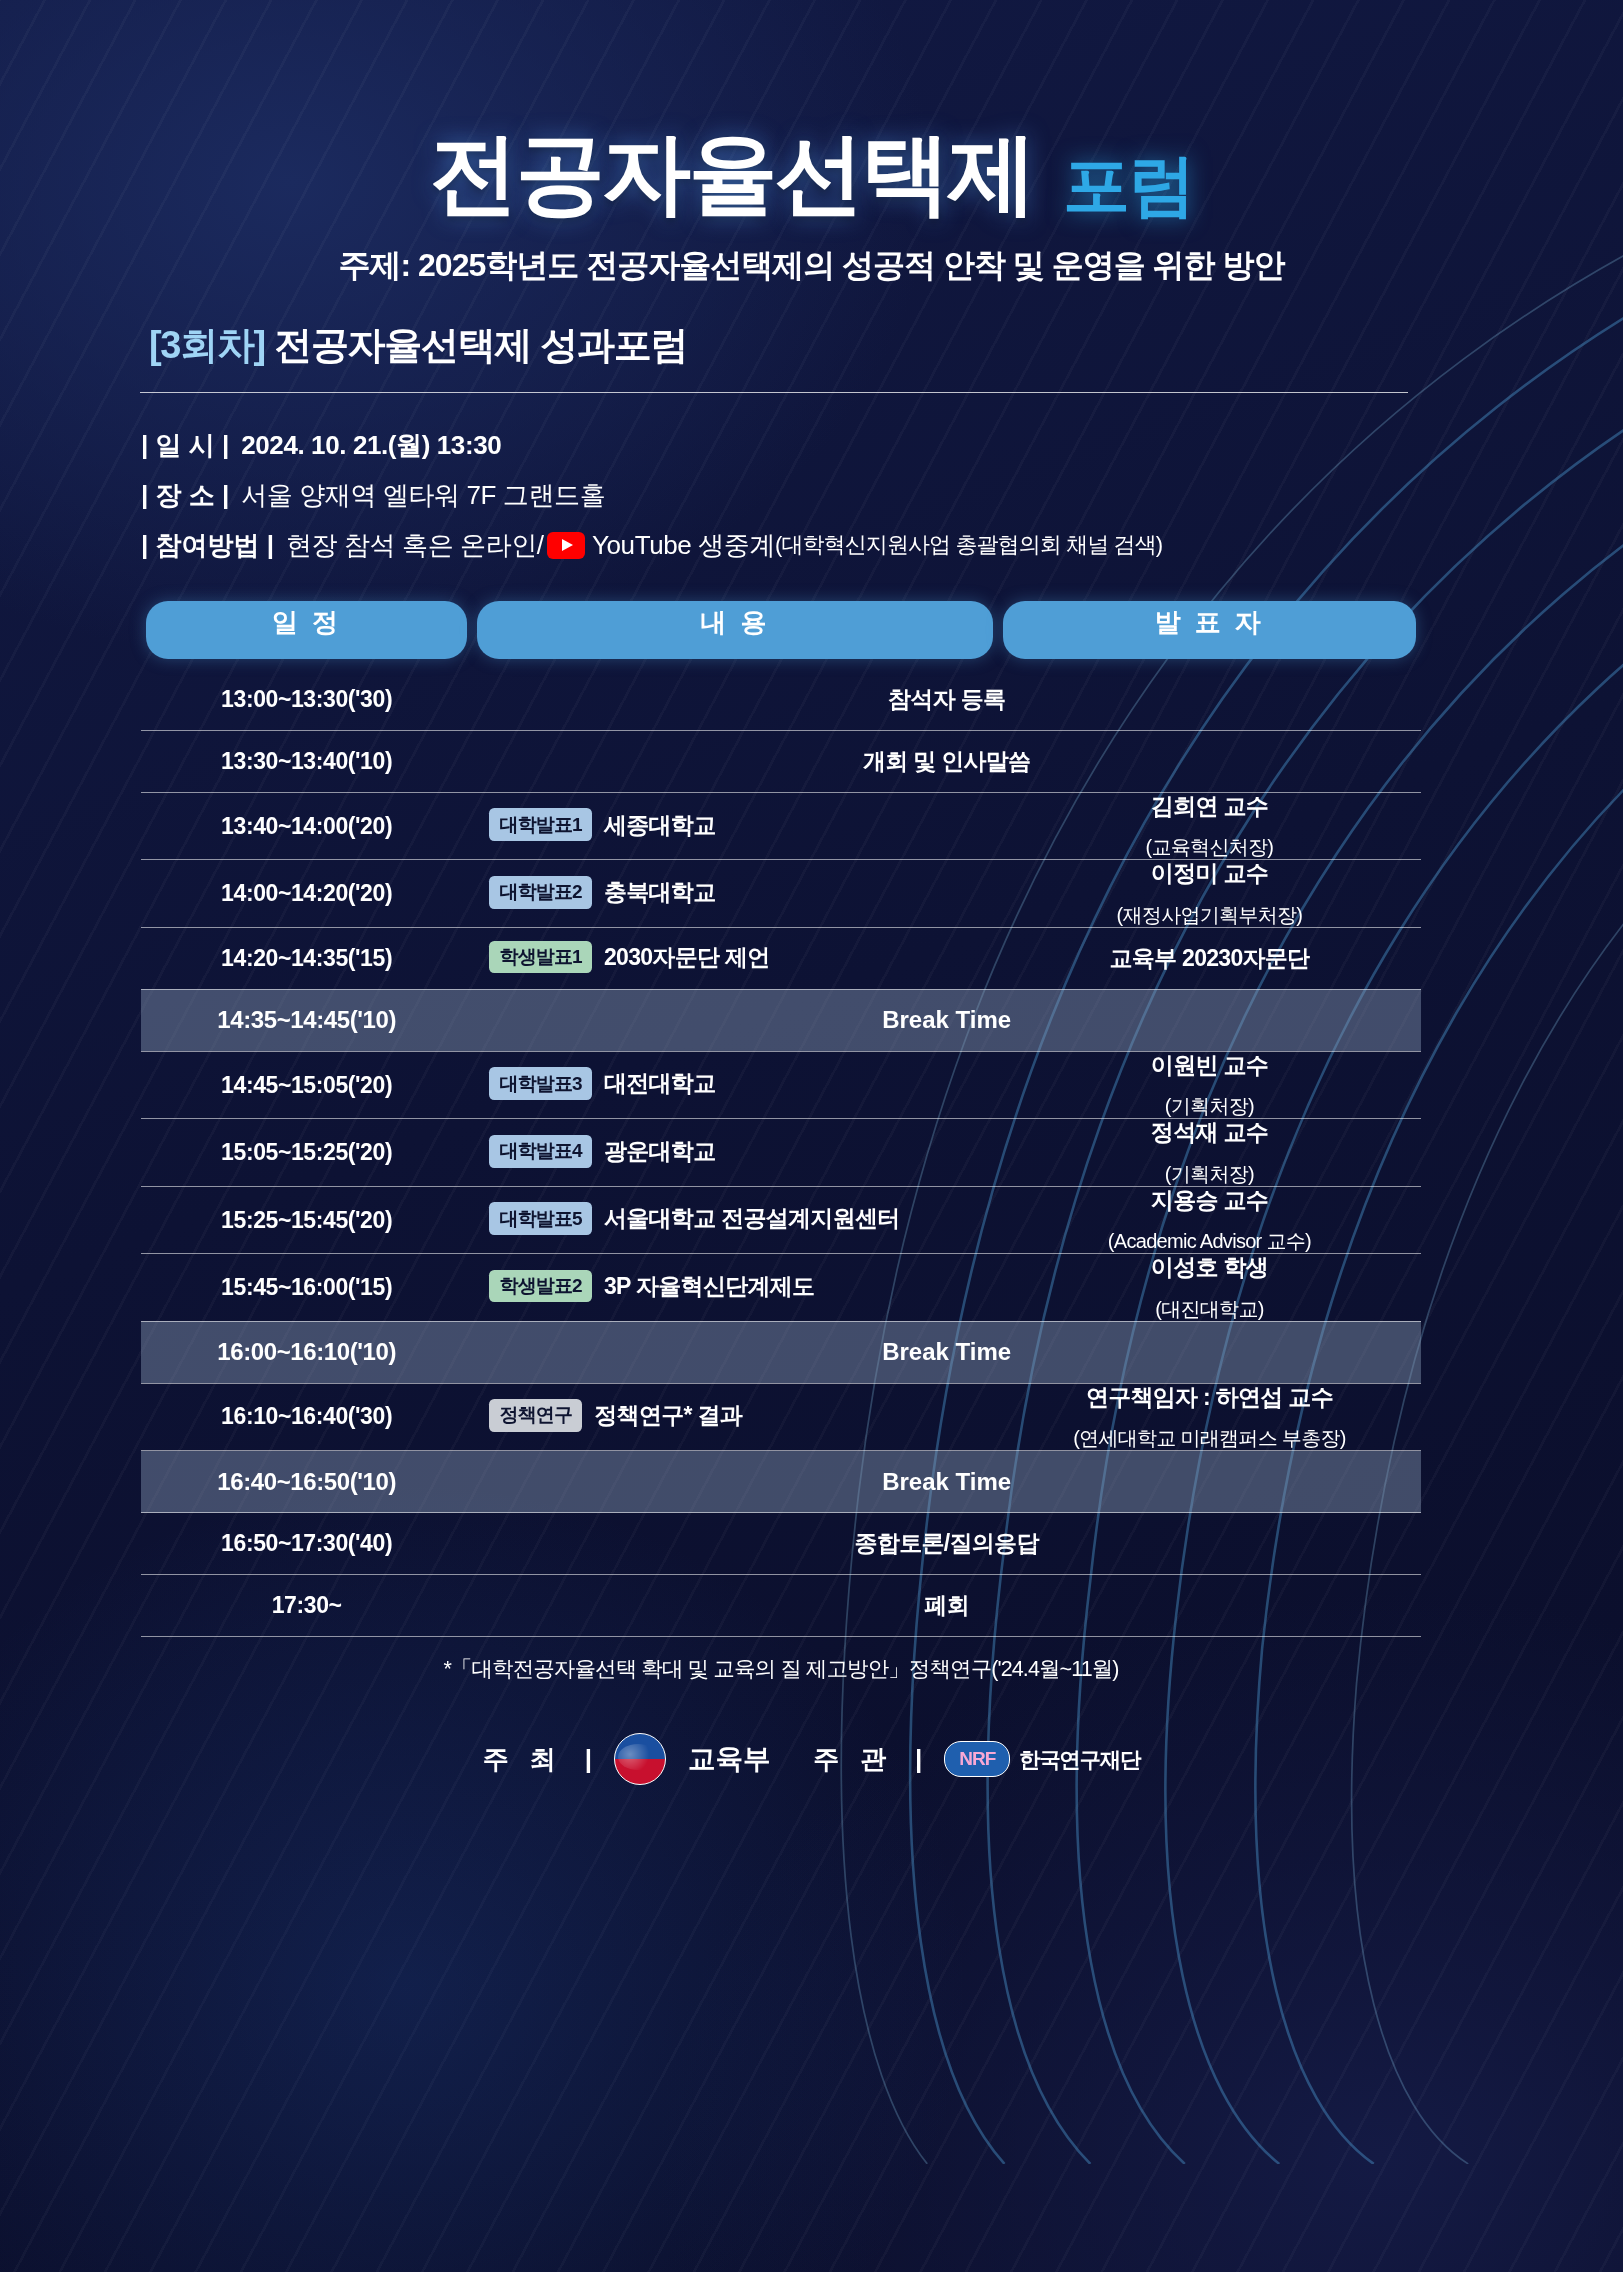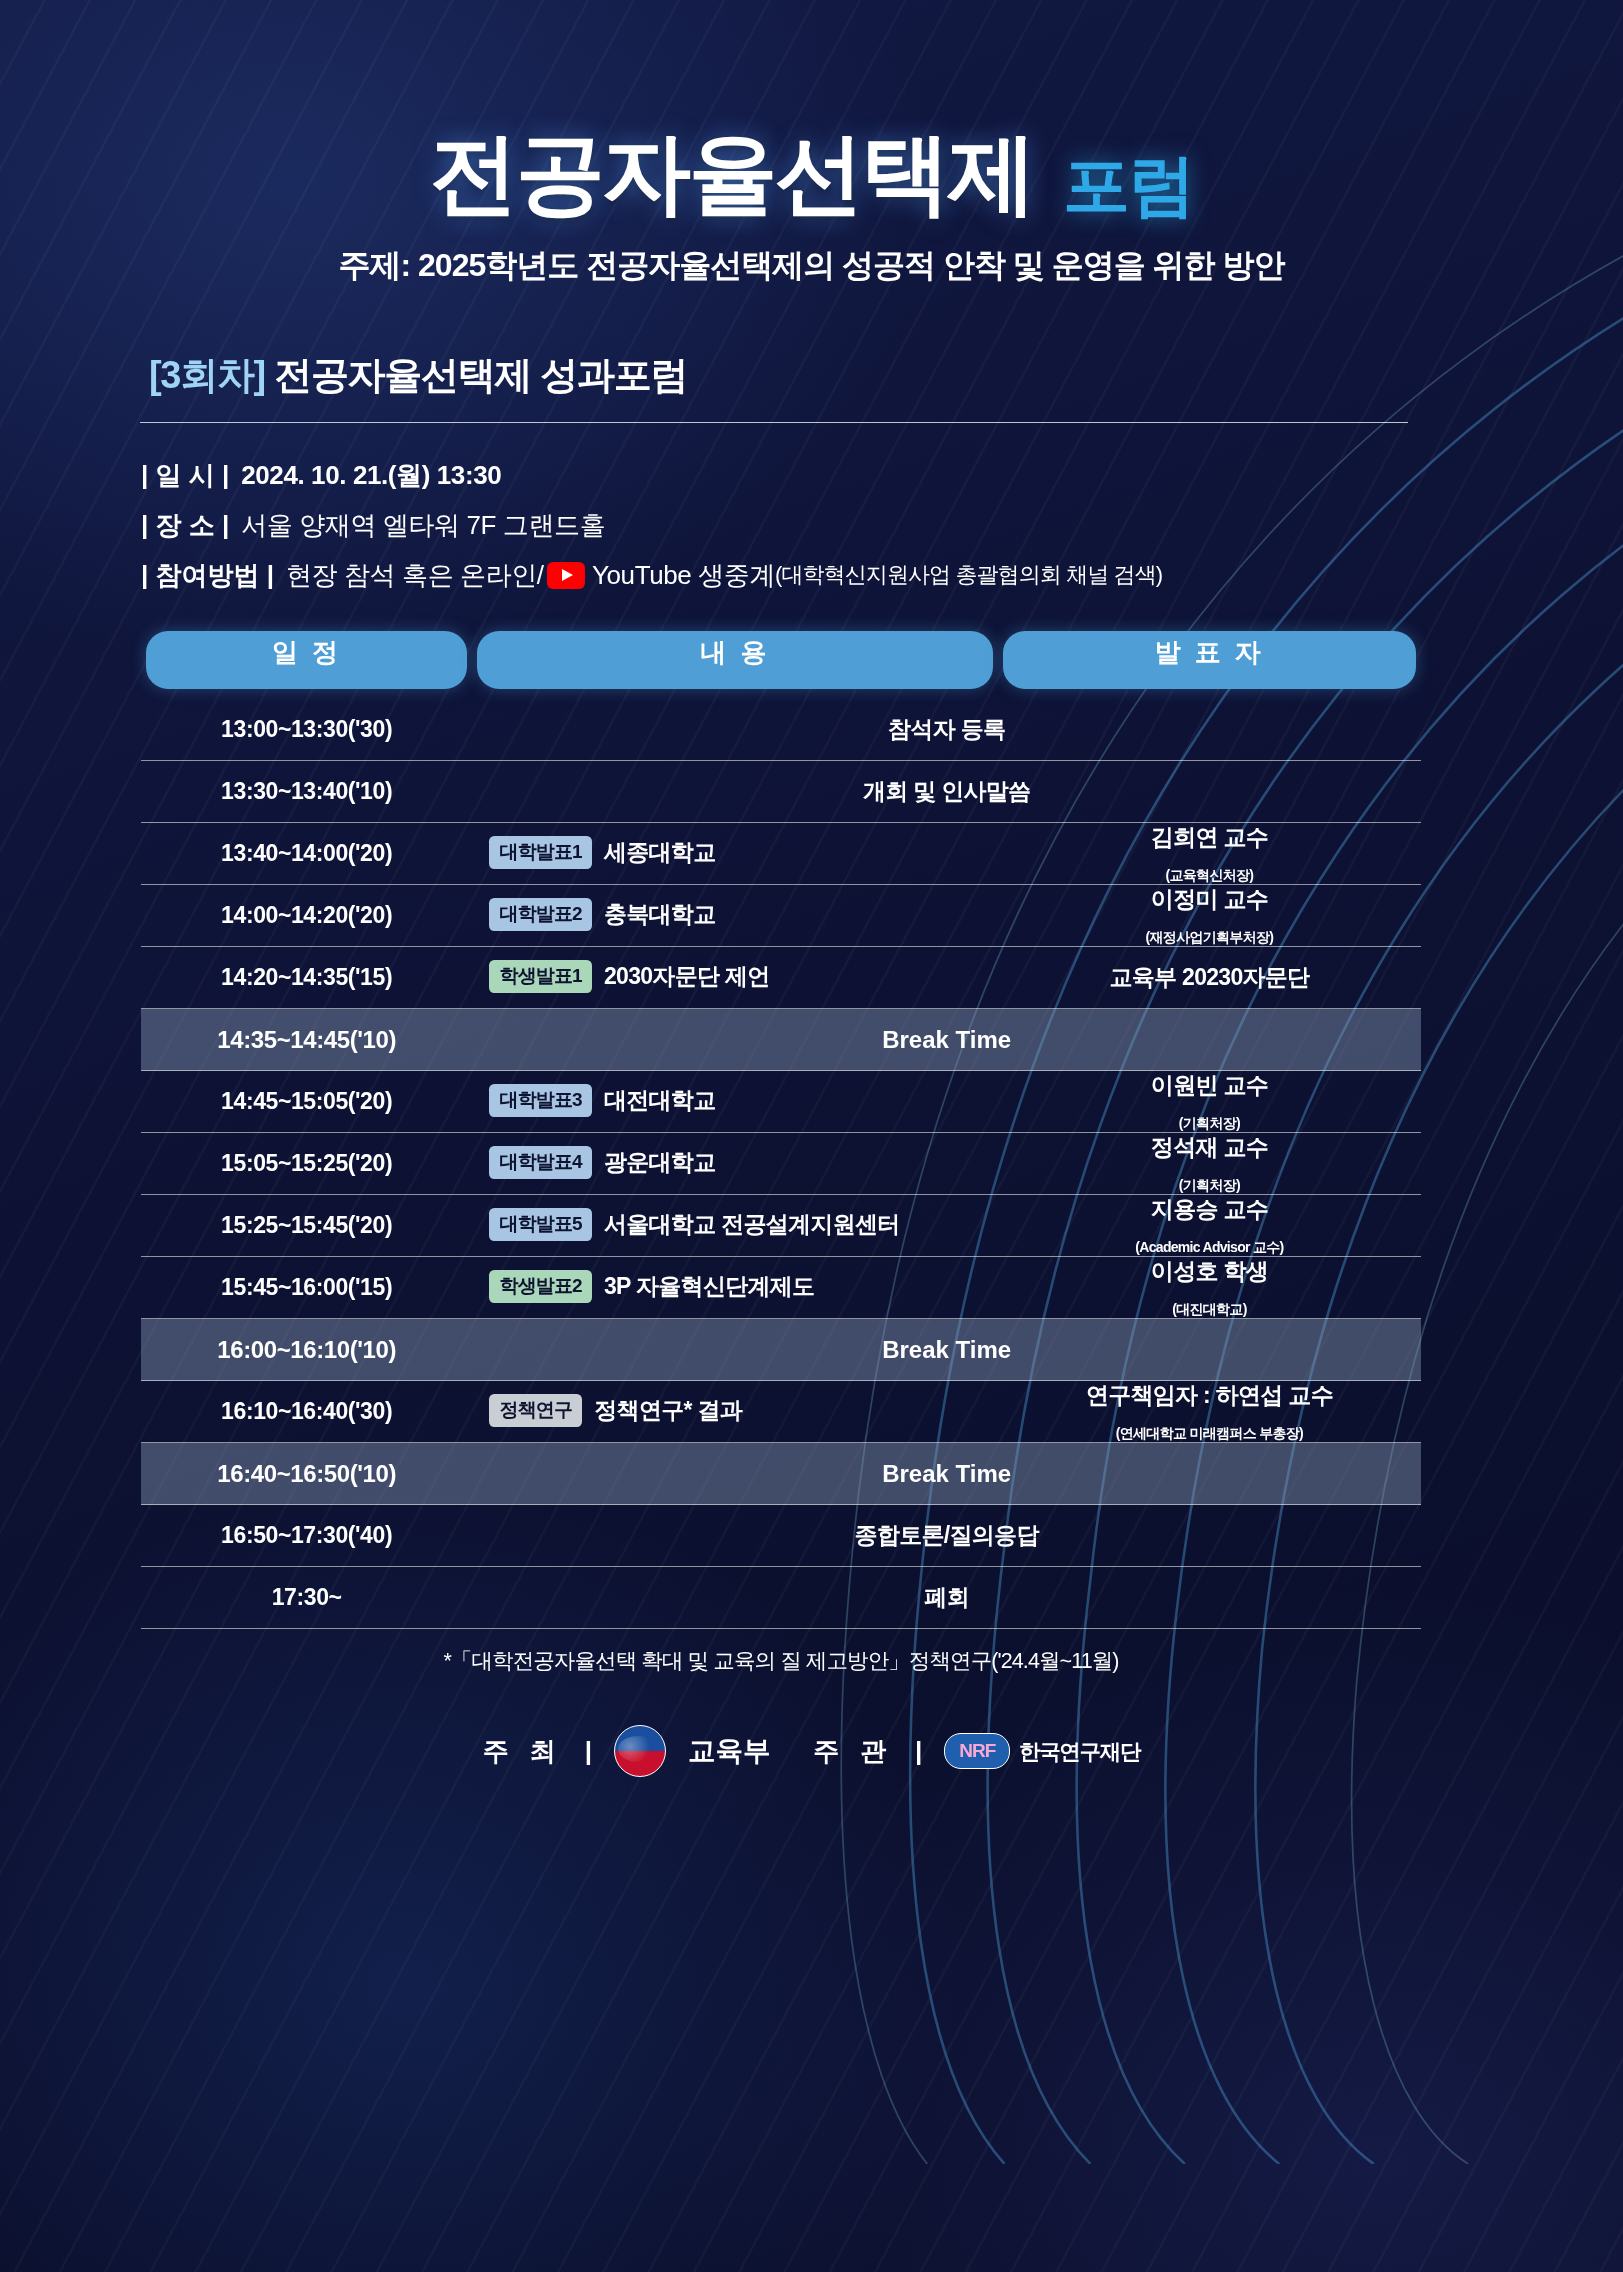--- a/index.html
+++ b/index.html
@@ -93,21 +93,21 @@
     margin-top: 26px;
     text-align: center;
     font-size: 32px;
     font-weight: bold;
     letter-spacing: -1px;
     color: #ffffff;
   }
 
   
   .session-wrap {
-    margin-top: 62px;
+    margin-top: 32px;
     padding-left: 48px;
   }
   .session-title {
     font-size: 38px;
     font-weight: bold;
     letter-spacing: -1.3px;
   }
   .session-title .bracket { color: #9fd4f5; }
   .hr {
     margin: 20.6px 0 0 0;
@@ -210,22 +210,22 @@
   }
   td.speaker {
     text-align: center;
     font-size: 23px;
     font-weight: bold;
     letter-spacing: -0.7px;
     line-height: 1.15;
   }
   td.speaker .sub {
     display: block;
-    font-size: 14px;
-    font-weight: bold;
+    font-size: 20px;
+    font-weight: normal;
     letter-spacing: -0.7px;
     margin-top: 17px;
   }
   .break-row td {
     background: rgba(140,160,185,0.42);
     text-align: center;
     font-size: 24px;
     font-weight: bold;
   }
   .tag {

